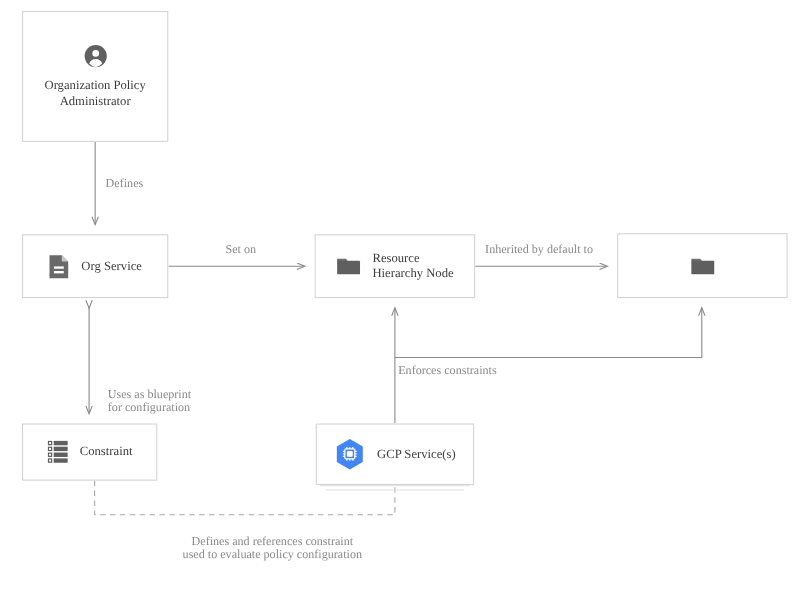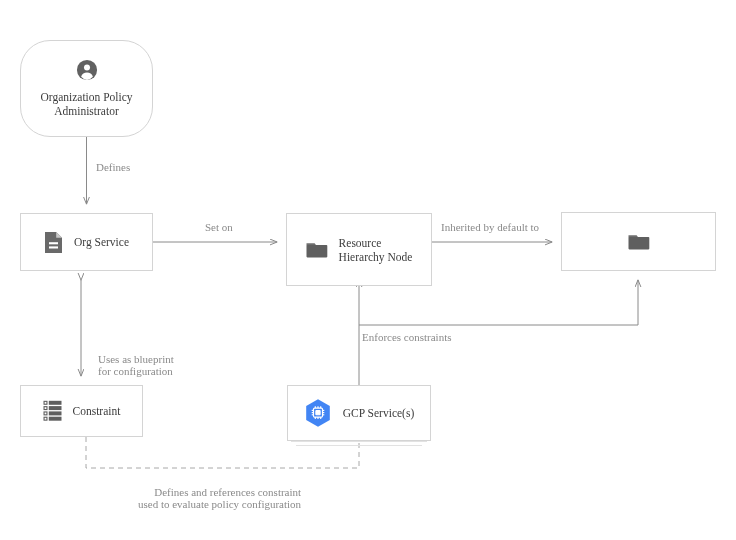--- a/index.html
+++ b/index.html
@@ -57,21 +57,21 @@
     flex: 0 0 auto;
   }
   .edge-label {
     position: absolute;
     color: #8a8a8a;
     font-size: 11px;
     line-height: 11.5px;
     white-space: pre-line;
     z-index: 6;
   }
-  .edge-label.center { text-align: right; }
+  .edge-label.center { text-align: center; margin-left: 28px; }
   .stack-line {
     position: absolute;
     background: #e2e2e2;
     height: 1px;
     z-index: 4;
   }
 </style>
 </head>
 <body>
 
@@ -107,21 +107,21 @@
   </g>
 
   <g>
     <path d="M86,437 L86,468 L359,468 L359,437" fill="none" stroke="#a8a8a8" stroke-width="1" stroke-dasharray="5 4"></path>
   </g>
 </svg>
 
 <div class="stack-line" style="left:291px; top:441px; width:136px;"></div>
 <div class="stack-line" style="left:296px; top:445px; width:126px;"></div>
 
-<div class="node node-col" style="left:20px; top:40px; width:133px; height:97px;border-radius:30px;">
+<div class="node node-col" style="left:20px; top:10px; width:133px; height:119px;">
   <span class="icon-wrap">
     <svg width="22" height="22" viewBox="0 0 24 24">
       <circle cx="12" cy="12" r="11" fill="#616161"></circle>
       <circle cx="12" cy="9.3" r="3.3" fill="#ffffff"></circle>
       <path d="M5.6 19.4c0.9-3.1 3.4-4.6 6.4-4.6s5.5 1.5 6.4 4.6
                A11 11 0 0 1 12 23 A11 11 0 0 1 5.6 19.4Z" fill="#ffffff"></path>
     </svg>
   </span>
   <span class="node-label">Organization Policy
 Administrator</span>
@@ -132,21 +132,21 @@
     <svg width="19" height="23" viewBox="0 0 19 23">
       <path d="M1 1 h11.2 L18 6.8 V22 H1 Z" fill="#696969"></path>
       <path d="M12.2 1 L18 6.8 H12.2 Z" fill="#c8c8c8"></path>
       <rect x="5" y="11.2" width="9" height="2.1" fill="#ffffff"></rect>
       <rect x="5" y="15.4" width="9" height="2.1" fill="#ffffff"></rect>
     </svg>
   </span>
   <span class="node-label">Org Service</span>
 </div>
 
-<div class="node node-row" style="left:286px; top:213px; width:146px; height:73px;">
+<div class="node node-row" style="left:286px; top:213px; width:146px; height:58px;">
   <span class="icon-wrap">
     <svg width="22" height="18" viewBox="0 0 22 18">
       <path d="M0.5 2.2 h8.1 l1.7 2.2 H0.5 Z" fill="#6e6e6e"></path>
       <rect x="0.5" y="4.1" width="20.8" height="12.3" rx="0.8" fill="#5f5f5f"></rect>
     </svg>
   </span>
   <span class="node-label">Resource
 Hierarchy Node</span>
 </div>
 

